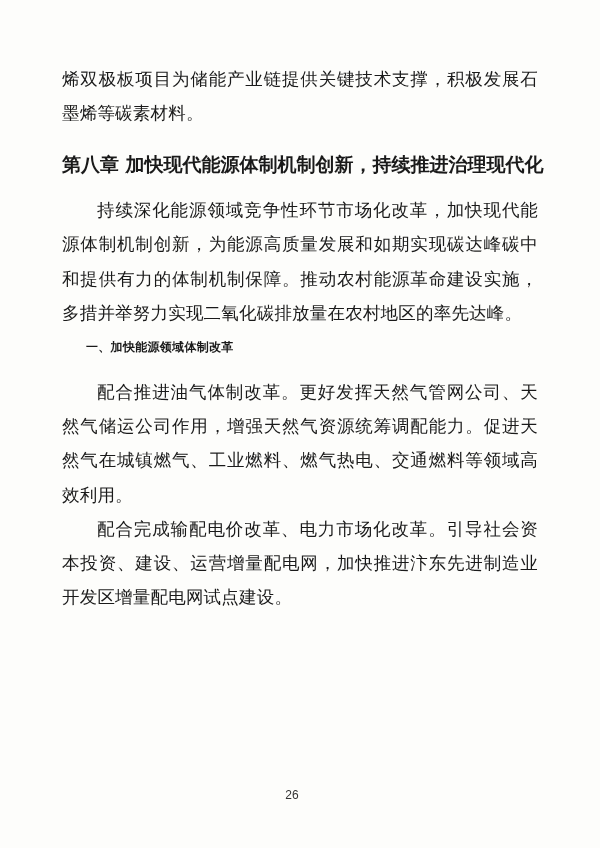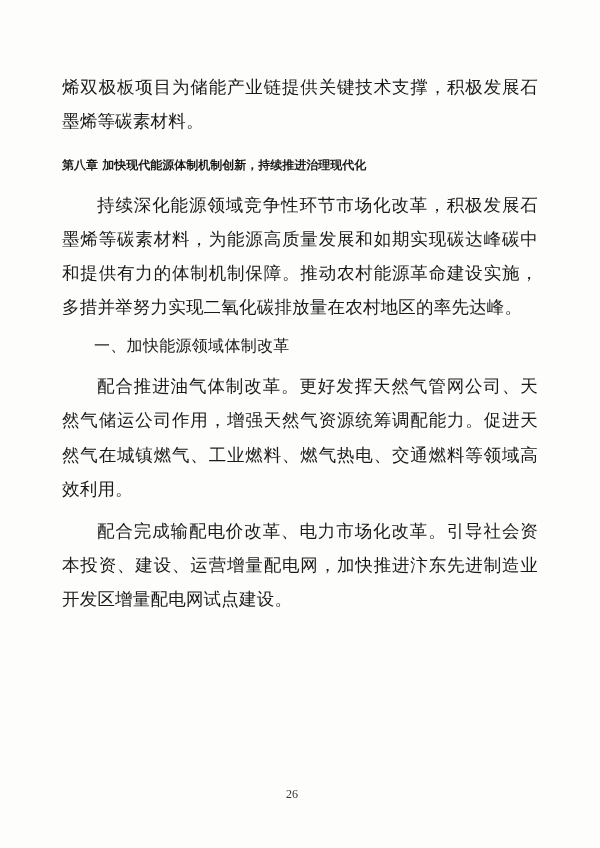--- a/index.html
+++ b/index.html
@@ -23,65 +23,65 @@
     padding: 62px 62px 40px 62px;
   }
   .doc-body {
     font-size: 17.5px;
     line-height: 1.95;
     letter-spacing: 0.2px;
     text-align: justify;
     text-justify: inter-ideograph;
   }
   .para {
-    margin: 8px 0 0 0;
+    margin: 0 0 0 0;
     text-indent: 2em;
   }
   .para.cont {
     text-indent: 0;
   }
   .heading1 {
     font-weight: bold;
-    font-size: 12px;
+    font-size: 19px;
     line-height: 1.95;
     margin: 16px 0 10px 0;
     text-indent: 0;
     letter-spacing: 0px;
     white-space: nowrap;
   }
   .heading2 {
-    font-weight: normal;
-    font-size: 16px;
+    font-weight: bold;
+    font-size: 12px;
     line-height: 1.95;
-    margin: 6px 0 8px 0;
+    margin: 6px 0 16px 0;
     text-indent: 2em;
     letter-spacing: 0.3px;
   }
   .page-number {
     position: absolute;
     left: 0;
     right: 16px;
     bottom: 46px;
     text-align: center;
     font-size: 12px;
     color: #333;
-    font-family: Liberation Serif, serif;
+    font-family: Liberation Sans, sans-serif;
   }
 </style>
 </head>
 <body>
 
 <div class="page">
   <div class="doc-body">
 
     <p class="para cont">烯双极板项目为储能产业链提供关键技术支撑，积极发展石墨烯等碳素材料。</p>
 
     <div class="heading1">第八章  加快现代能源体制机制创新，持续推进治理现代化</div>
 
-    <p class="para">持续深化能源领域竞争性环节市场化改革，积极发展石墨烯等碳素材料，为能源高质量发展和如期实现碳达峰碳中和提供有力的体制机制保障。推动农村能源革命建设实施，多措并举努力实现二氧化碳排放量在农村地区的率先达峰。</p>
+    <p class="para">持续深化能源领域竞争性环节市场化改革，加快现代能源体制机制创新，为能源高质量发展和如期实现碳达峰碳中和提供有力的体制机制保障。推动农村能源革命建设实施，多措并举努力实现二氧化碳排放量在农村地区的率先达峰。</p>
 
     <div class="heading2">一、加快能源领域体制改革</div>
 
     <p class="para">配合推进油气体制改革。更好发挥天然气管网公司、天然气储运公司作用，增强天然气资源统筹调配能力。促进天然气在城镇燃气、工业燃料、燃气热电、交通燃料等领域高效利用。</p>
 
     <p class="para">配合完成输配电价改革、电力市场化改革。引导社会资本投资、建设、运营增量配电网，加快推进汴东先进制造业开发区增量配电网试点建设。</p>
 
 
   </div>
 

